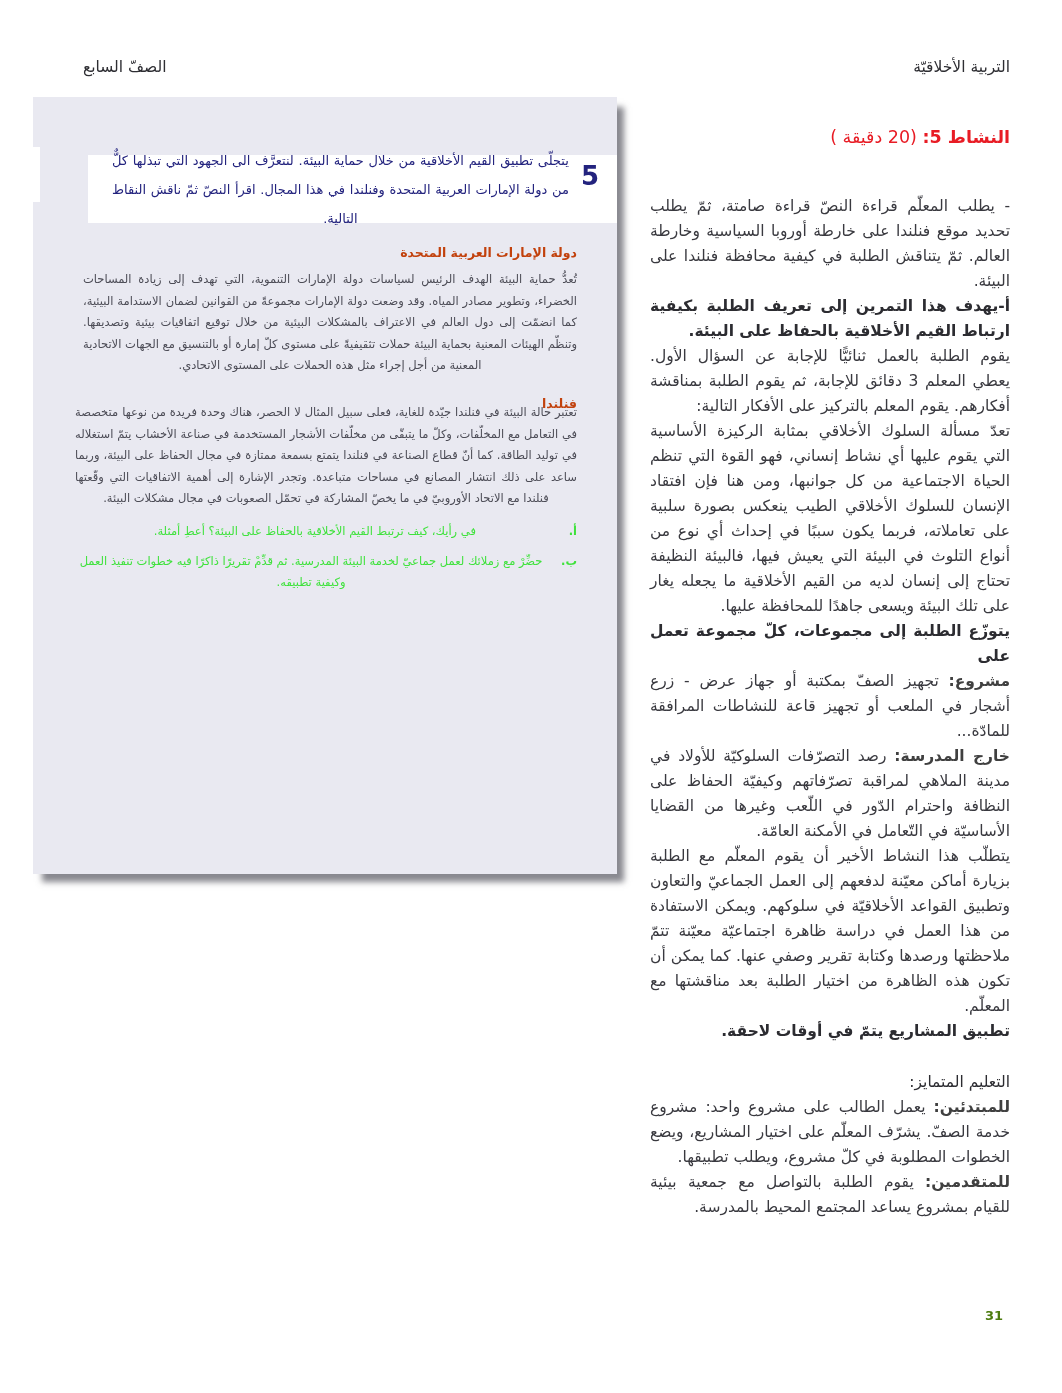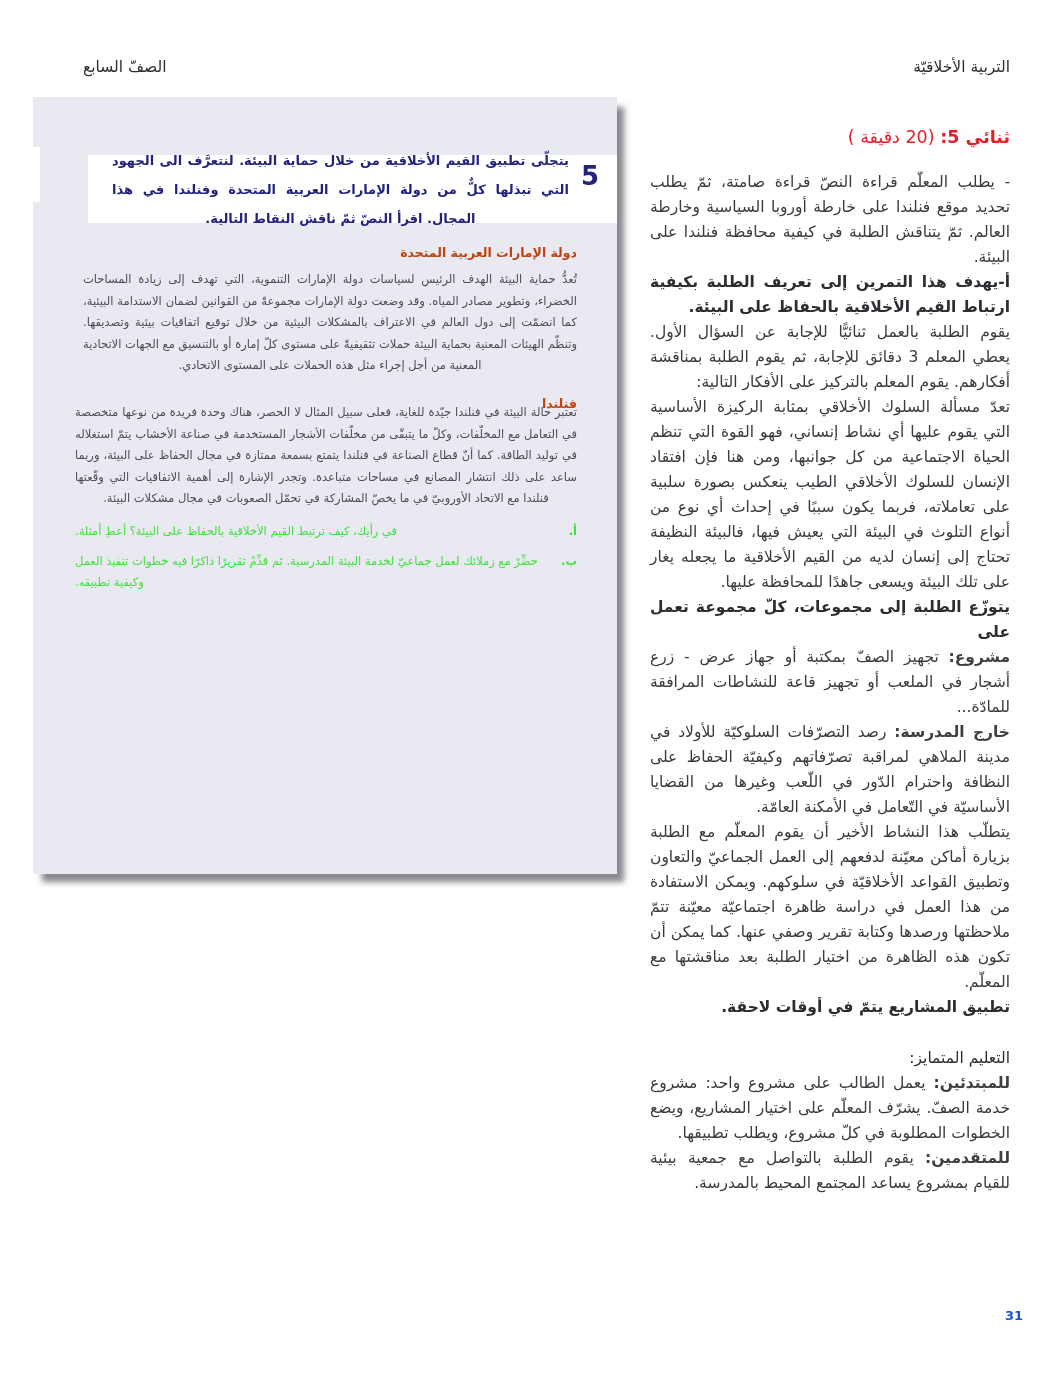--- a/index.html
+++ b/index.html
@@ -9,60 +9,60 @@
   
   .hdr{position:absolute;top:58px;font-size:15.5px;color:#2e2e33;white-space:nowrap;}
   .hdr-right{right:52px;}
   .hdr-left{left:83px;text-align:right;}
 
   
   .activity-title{position:absolute;top:127px;right:52px;font-size:17.5px;color:#e81c25;white-space:nowrap;}
   .activity-title .t-bold{font-weight:bold;}
 
   
-  .body-col{position:absolute;top:170px;right:52px;width:360px;font-size:15.5px;line-height:25px;color:#39393f;text-align:justify;text-align-last:right;}
+  .body-col{position:absolute;top:194px;right:52px;width:360px;font-size:15.5px;line-height:25px;color:#39393f;text-align:justify;text-align-last:right;}
   .body-col p{margin:0;}
   .body-col p.bold{font-weight:bold;color:#2c2c31;}
   .body-col p.heading{font-weight:normal;color:#2c2c31;margin-top:26px;}
   .body-col .lead-label{font-weight:bold;color:#404040;}
 
   
   .panel{position:absolute;left:33px;top:97px;width:584px;height:777px;background:#e9e9f1;
          box-shadow:8px 9px 6px -1px rgba(96,96,106,0.75);}
   .panel .notch{position:absolute;left:0;top:50px;width:7px;height:55px;background:#ffffff;}
 
   .callout{position:absolute;top:58px;right:0;width:529px;height:68px;background:#ffffff;
            display:flex;flex-direction:row;align-items:center;}
   .callout-num{flex:0 0 auto;margin-right:18px;margin-left:12px;font-size:26px;font-weight:bold;color:#23237e;align-self:flex-start;margin-top:6px;}
-  .callout-text{flex:1 1 auto;font-size:13px;font-weight:bold;color:#23237e;line-height:29px;text-align:justify;text-align-last:center;padding-left:24px;}
+  .callout-text{flex:1 1 auto;font-size:13px;font-weight:normal;color:#23237e;line-height:29px;text-align:justify;text-align-last:center;padding-left:24px;}
 
   .panel-section-heading{position:absolute;right:40px;left:42px;font-size:12.5px;font-weight:bold;color:#c2410c;}
   .panel-para{position:absolute;right:40px;left:42px;font-size:11.5px;line-height:21.5px;color:#4c4c56;text-align:justify;text-align-last:center;}
   .uae-heading{top:148px;}
   .uae-para{top:172px;margin-left:8px;}
   .fin-heading{top:299px;}
   .fin-para{top:305px;}
 
   .q-list{position:absolute;top:424px;right:40px;left:42px;}
   .q-item{display:flex;flex-direction:row;font-size:11.5px;line-height:21px;color:#3fe23c;margin-bottom:9px;}
   .q-label{flex:0 0 auto;font-weight:bold;margin-left:14px;}
-  .q-text{flex:1 1 auto;text-align:left;}
+  .q-text{flex:1 1 auto;text-align:center;}
 
   
-  .page-num{position:absolute;top:1308px;right:39px;font-size:13px;font-weight:bold;color:#1d4ed8;}
+  .page-num{position:absolute;top:1308px;right:59px;font-size:13px;font-weight:bold;color:#4d7c0f;}
 </style>
 </head>
 <body>
 
 <div class="page">
 
   <div class="hdr hdr-right">التربية الأخلاقيّة</div>
   <div class="hdr hdr-left">الصفّ السابع</div>
 
-  <div class="activity-title"><span class="t-bold">ثنائي 5:</span><span> (20 دقيقة )</span></div>
+  <div class="activity-title"><span class="t-bold">النشاط 5:</span><span> (20 دقيقة )</span></div>
 
   <div class="body-col" id="body-col">
       <p class="normal">- يطلب المعلّم قراءة النصّ قراءة صامتة، ثمّ يطلب تحديد موقع فنلندا على خارطة أوروبا السياسية وخارطة العالم. ثمّ يتناقش الطلبة في كيفية محافظة فنلندا على البيئة.</p>
       <p class="bold">أ-يهدف هذا التمرين إلى تعريف الطلبة بكيفية ارتباط القيم الأخلاقية بالحفاظ على البيئة.</p>
       <p class="normal">يقوم الطلبة بالعمل ثنائيًّا للإجابة عن السؤال الأول. يعطي المعلم 3 دقائق للإجابة، ثم يقوم الطلبة بمناقشة أفكارهم. يقوم المعلم بالتركيز على الأفكار التالية:</p>
       <p class="normal">تعدّ مسألة السلوك الأخلاقي بمثابة الركيزة الأساسية التي يقوم عليها أي نشاط إنساني، فهو القوة التي تنظم الحياة الاجتماعية من كل جوانبها، ومن هنا فإن افتقاد الإنسان للسلوك الأخلاقي الطيب ينعكس بصورة سلبية على تعاملاته، فربما يكون سببًا في إحداث أي نوع من أنواع التلوث في البيئة التي يعيش فيها، فالبيئة النظيفة تحتاج إلى إنسان لديه من القيم الأخلاقية ما يجعله يغار على تلك البيئة ويسعى جاهدًا للمحافظة عليها.</p>
       <p class="bold">يتوزّع الطلبة إلى مجموعات، كلّ مجموعة تعمل على</p>
       <p class="lead"><span class="lead-label">مشروع:</span> تجهيز الصفّ بمكتبة أو جهاز عرض - زرع أشجار في الملعب أو تجهيز قاعة للنشاطات المرافقة للمادّة...</p>
       <p class="lead"><span class="lead-label">خارج المدرسة:</span> رصد التصرّفات السلوكيّة للأولاد في مدينة الملاهي لمراقبة تصرّفاتهم وكيفيّة الحفاظ على النظافة واحترام الدّور في اللّعب وغيرها من القضايا الأساسيّة في التّعامل في الأمكنة العامّة.</p>
       <p class="normal">يتطلّب هذا النشاط الأخير أن يقوم المعلّم مع الطلبة بزيارة أماكن معيّنة لدفعهم إلى العمل الجماعيّ والتعاون وتطبيق القواعد الأخلاقيّة في سلوكهم. ويمكن الاستفادة من هذا العمل في دراسة ظاهرة اجتماعيّة معيّنة تتمّ ملاحظتها ورصدها وكتابة تقرير وصفي عنها. كما يمكن أن تكون هذه الظاهرة من اختيار الطلبة بعد مناقشتها مع المعلّم.</p>

